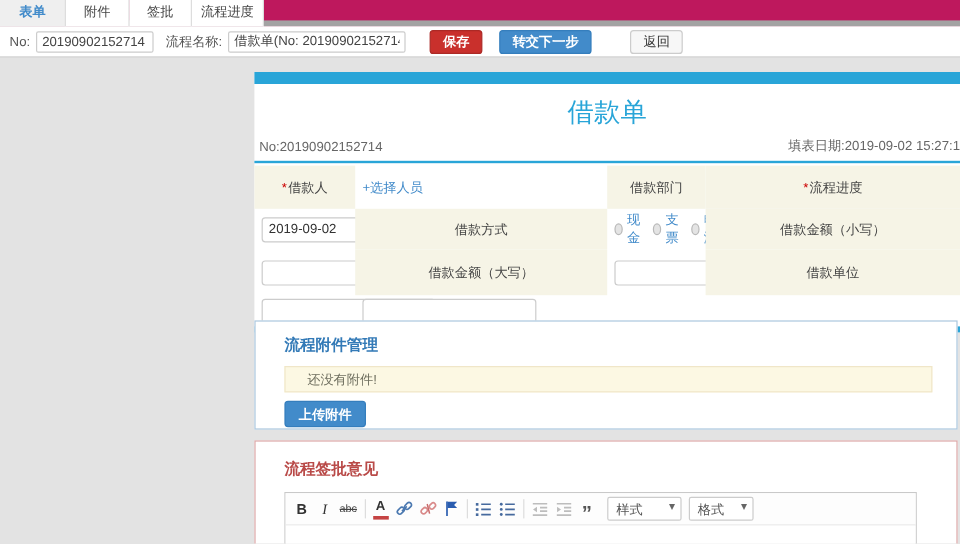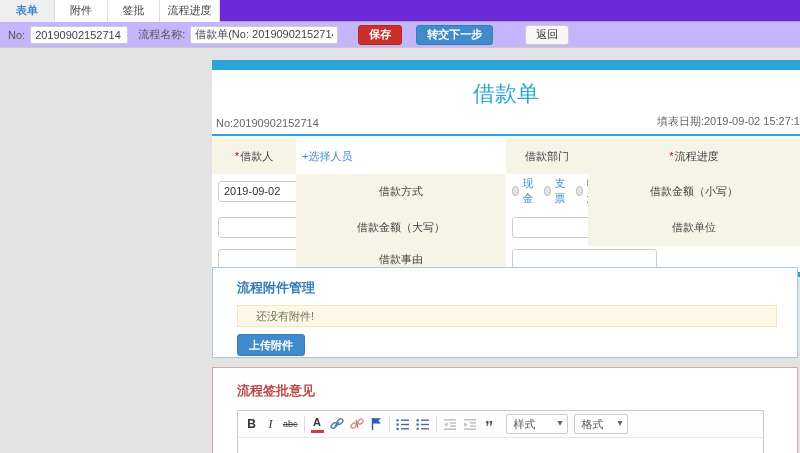--- a/index.html
+++ b/index.html
@@ -2,29 +2,29 @@
 <html style="--accent: #29a5d8; --primary: #428bca; --danger: #c9302c; --heading_blue: #337ab7; --heading_red: #b94a48; --label_bg: #f6f4e6; --page_bg: #e3e3e3; --alert_bg: #fcf8e3; --alert_border: #f0e6c8;"><head>
 <meta charset="utf-8">
 <style>
   * { margin:0; padding:0; box-sizing:border-box; }
   html,body { width:800px; height:453px; overflow:hidden;
     font-family:"Liberation Sans","DejaVu Sans",sans-serif; }
   body { background:var(--page_bg,#e3e3e3); position:relative; }
 
   
   .tabbar { position:absolute; top:0; left:0; width:800px; height:22px;
-    background:#6d28d9; border-bottom:1px solid #a3a3a3; display:flex; }
+    background:#be185d; border-bottom:5px solid #a3a3a3; display:flex; }
   .tab { height:22px; line-height:21px; text-align:center; font-size:11px;
     color:#444; border-right:1px solid #ddd; background:#fff; cursor:default; }
   .tab.t0 { width:55px; } .tab.t1 { width:53px; } .tab.t2 { width:52px; } .tab.t3 { width:60px; }
   .tab.active { color:var(--primary,#428bca); background:#efefef; font-weight:bold; }
 
   
   .cmdbar { position:absolute; top:22px; left:0; width:800px; height:26px;
-    background:#c4b5fd; border-bottom:1px solid #c9c9c9; display:flex;
+    background:#ffffff; border-bottom:1px solid #c9c9c9; display:flex;
     align-items:center; padding-left:8px; font-size:11px; color:#555; }
   .cmdbar label { margin-right:5px; white-space:nowrap; }
   .ipt { height:18px; border:1px solid #ccc; border-radius:2px; font-size:11px;
     padding:1px 4px; color:#444; font-family:inherit; }
   .no-input { width:98px; margin-right:10px; }
   .name-input { width:148px; }
   .btn { height:20px; font-size:11px; border-radius:3px; padding:0 10px;
     border:1px solid transparent; cursor:pointer; font-family:inherit; }
   .btn-save { background:var(--danger,#c9302c); border-color:#ac2925; color:#fff;
     font-weight:bold; margin-left:20px; }
@@ -178,23 +178,20 @@
     <div class="fc">
       <input class="f-input in-wide" value="" style="">
     </div>
 
     <div class="fl">
       <span>借款单位</span>
     </div>
     <div class="fc">
       <input class="f-input in-wide" value="" style="">
     </div>
-    <div class="fl">
-      <span>借款事由</span>
-    </div>
     <div class="fc">
       <input class="f-input in-wide" value="" style="">
     </div>
   </div>
   <div class="blue-bottom"></div>
 </div>
 
 <div class="attach-panel">
   <div class="panel-h-blue">流程附件管理</div>
   <div class="alert">还没有附件!</div>

